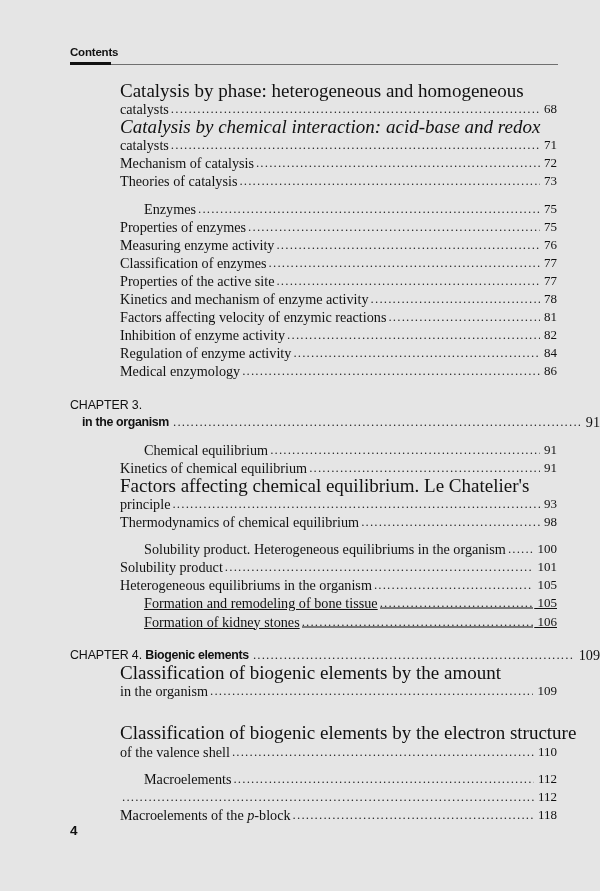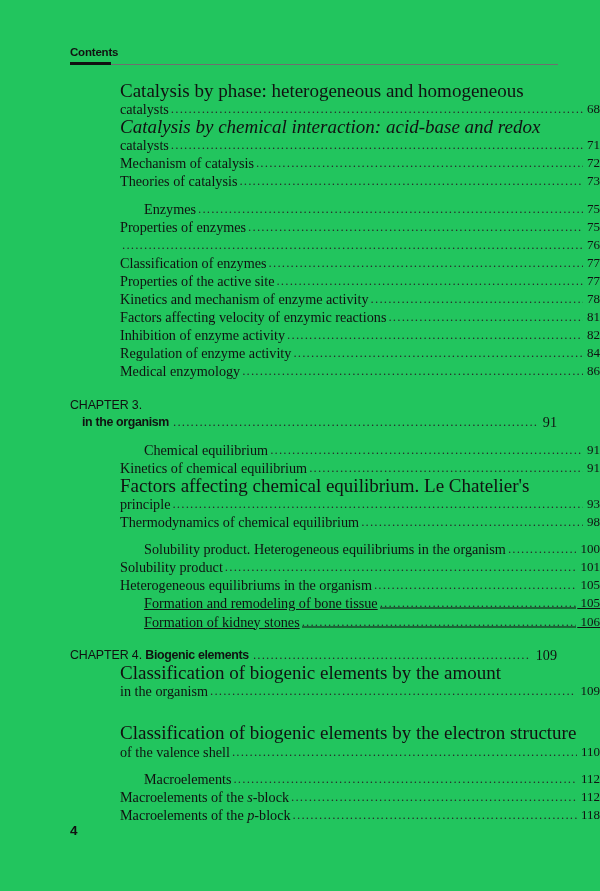--- a/index.html
+++ b/index.html
@@ -12,21 +12,21 @@
     height: 891px;
     position: relative;
     font-family: "Liberation Serif", "DejaVu Serif", serif;
     color: #111111;
     overflow: hidden;
   }
 
   .page {
     position: absolute;
     inset: 0;
-    background: #22c55e;
+    background: #e5e5e5;
   }
 
   
   .header {
     position: absolute;
     left: 70px;
     top: 46px;
     width: 488px;
   }
   .header-title {
@@ -68,20 +68,21 @@
     width: 600px;
   }
 
   .entry {
     position: relative;
     display: flex;
     align-items: center;
     font-size: 14.2px;
     line-height: 18.1px;
     color: #111111;
+    padding-right: 43px;   
   }
 
   .entry .label {
     white-space: pre;
   }
   .entry .leader {
     flex: 1 1 auto;
     overflow: hidden;
     white-space: nowrap;
     margin: 0 1px 0 2px;
@@ -117,21 +118,20 @@
   .chapter {
     position: relative;
     display: flex;
     align-items: center;
     font-family: "Liberation Sans", "DejaVu Sans", sans-serif;
     font-size: 12.4px;
     line-height: 17.6px;
     font-weight: bold;
     letter-spacing: -0.35px;
     color: #111111;
-    padding-right: 43px;
   }
   .chapter.first-line { padding-left: 70px; }
   .chapter.second-line { padding-left: 82px; }
   .chapter .ch-num {
     font-weight: normal;
     white-space: pre;
     letter-spacing: -0.1px;
   }
   .chapter .ch-title {
     white-space: pre;
@@ -211,20 +211,21 @@
         <span class="label">Enzymes</span>
         <span class="leader">....................................................................................................................................................</span>
         <span class="pageno"> 75</span>
       </div>
       <div class="entry lvl2">
         <span class="label">Properties of enzymes</span>
         <span class="leader">....................................................................................................................................................</span>
         <span class="pageno"> 75</span>
       </div>
       <div class="entry lvl2">
+        <span class="label">Measuring enzyme activity</span>
         <span class="leader">....................................................................................................................................................</span>
         <span class="pageno"> 76</span>
       </div>
       <div class="entry lvl2">
         <span class="label">Classification of enzymes</span>
         <span class="leader">....................................................................................................................................................</span>
         <span class="pageno"> 77</span>
       </div>
       <div class="entry lvl2">
         <span class="label">Properties of the active site</span>
@@ -327,21 +328,20 @@
         <span class="label">of the valence shell</span>
         <span class="leader">....................................................................................................................................................</span>
         <span class="pageno"> 110</span>
       </div>
       <div class="entry lvl1 gap-before">
         <span class="label">Macroelements</span>
         <span class="leader">....................................................................................................................................................</span>
         <span class="pageno"> 112</span>
       </div>
       <div class="entry lvl2">
-        <span class="label">Macroelements of the <i class="ital">s</i>-block</span>
         <span class="leader">....................................................................................................................................................</span>
         <span class="pageno"> 112</span>
       </div>
       <div class="entry lvl2">
         <span class="label">Macroelements of the <i class="ital">p</i>-block</span>
         <span class="leader">....................................................................................................................................................</span>
         <span class="pageno"> 118</span>
       </div>
     </div>
 

